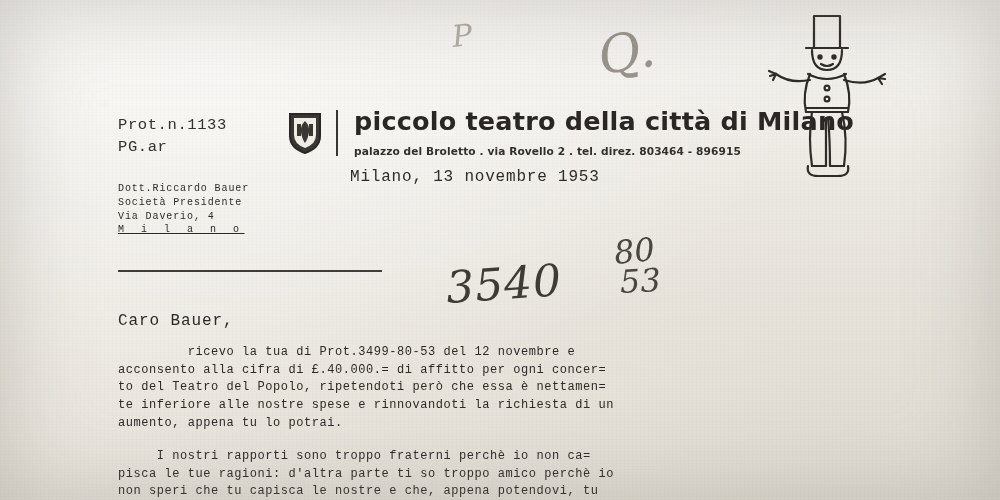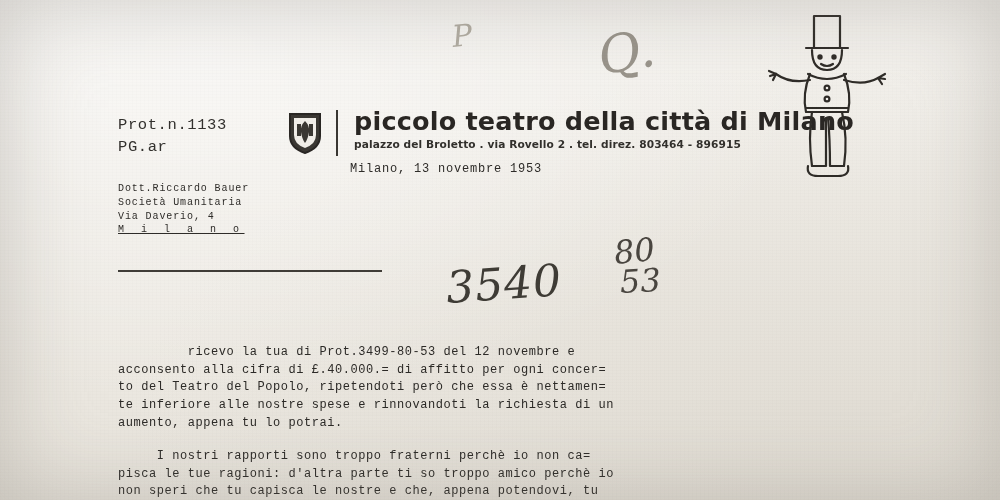--- a/index.html
+++ b/index.html
@@ -76,30 +76,30 @@
     color: #2a2724;
     white-space: nowrap;
     line-height: 1.05;
   }
   .masthead-sub {
     font-family: "DejaVu Sans", sans-serif;
     font-size: 10.6px;
     font-weight: 700;
     letter-spacing: 0.1px;
     color: #32302c;
-    margin-top: 3px;
+    margin-top: 10px;
     white-space: nowrap;
   }
 
   
   .date-line {
     position: absolute;
     left: 350px;
-    top: 162px;
-    font-size: 12px;
+    top: 168px;
+    font-size: 16px;
     letter-spacing: 0.8px;
     color: #2e2c29;
     text-align: center;
   }
 
   
   .addressee {
     position: absolute;
     left: 118px;
     top: 182px;
@@ -222,32 +222,33 @@
     <div class="masthead">
       <div class="masthead-title">piccolo teatro della città di Milano</div>
       <div class="masthead-sub">palazzo del Broletto . via Rovello 2 . tel. direz. 803464 - 896915</div>
     </div>
   </div>
 
   <div class="date-line">Milano, 13 novembre 1953</div>
 
   <div class="addressee">
     <div>Dott.Riccardo Bauer</div>
-    <div>Società Umanitaria</div>
+    <div>Società Presidente</div>
     <div>Via Daverio, 4</div>
     <div class="city">M i l a n o</div>
   </div>
   <div class="underline-city"></div>
 
   <div class="hand hand-p">P</div>
   <div class="hand hand-q">Q.</div>
   <div class="hand hand-3540">3540</div>
   <div class="hand hand-80">80</div>
   <div class="hand hand-53">53</div>
 
+  <div class="salutation">Caro Bauer,</div>
   <div class="body-para" id="para1">         ricevo la tua di Prot.3499-80-53 del 12 novembre e
 acconsento alla cifra di £.40.000.= di affitto per ogni concer=
 to del Teatro del Popolo, ripetendoti però che essa è nettamen=
 te inferiore alle nostre spese e rinnovandoti la richiesta di un
 aumento, appena tu lo potrai.</div>
   <div class="body-para" id="para2">     I nostri rapporti sono troppo fraterni perchè io non ca=
 pisca le tue ragioni: d'altra parte ti so troppo amico perchè io
 non speri che tu capisca le nostre e che, appena potendovi, tu</div>
 
   <div class="mascot">

